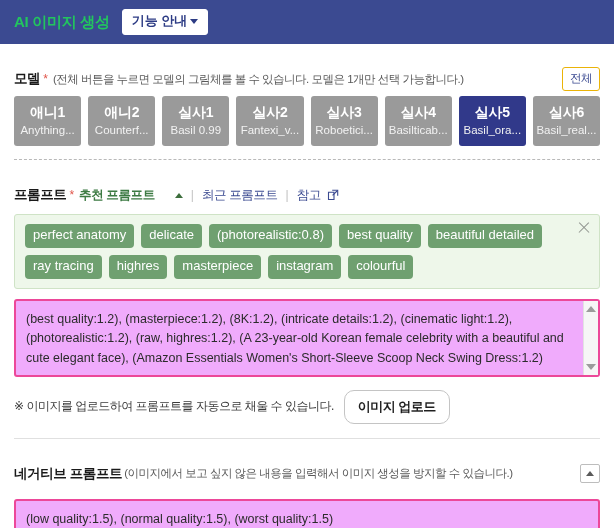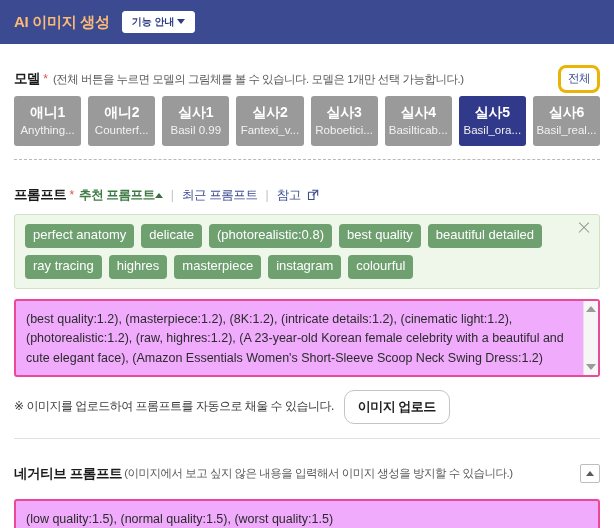--- a/index.html
+++ b/index.html
@@ -19,30 +19,30 @@
   
   .topbar {
     height: 44px;
     background: #3b4a91;
     display: flex;
     align-items: center;
     padding: 0 14px;
     box-sizing: border-box;
   }
   .topbar-title {
-    color: #fdba74;
+    color: #22c55e;
     font-size: 15px;
     font-weight: bold;
     letter-spacing: -0.3px;
     margin-right: 12px;
   }
   .guide-btn {
     background: #ffffff;
     color: #2c3b84;
-    font-size: 10px;
+    font-size: 13px;
     font-weight: bold;
     border: 1px solid #ffffff;
     border-radius: 3px;
     padding: 4px 9px 5px 9px;
     display: flex;
     align-items: center;
     gap: 3px;
     cursor: pointer;
     line-height: 1.1;
   }
@@ -86,25 +86,25 @@
     line-height: 1;
   }
   .sec-hint {
     font-size: 11.5px;
     color: #595959;
     letter-spacing: -0.5px;
   }
   .spacer { flex: 1 1 auto; }
 
   .all-btn {
-    border: 3px solid #eab308;
+    border: 1px solid #eab308;
     color: #3b4a91;
     background: #ffffff;
     font-size: 11.5px;
-    border-radius: 8px;
+    border-radius: 3px;
     padding: 3px 7px 4px 7px;
     cursor: pointer;
     letter-spacing: -0.5px;
   }
 
   
   .model-row {
     display: flex;
     gap: 7px;
     margin-top: 2px;
@@ -152,21 +152,21 @@
 
   
   .link-green {
     color: #3c7a42;
     font-size: 12.5px;
     font-weight: bold;
     letter-spacing: -0.4px;
     cursor: pointer;
     display: inline-flex;
     align-items: center;
-    gap: 0;
+    gap: 20px;
   }
   .link-blue {
     color: #3b4a91;
     font-size: 12.5px;
     letter-spacing: -0.4px;
     cursor: pointer;
   }
   .vbar {
     color: #c2c2c2;
     margin: 0 8px;

